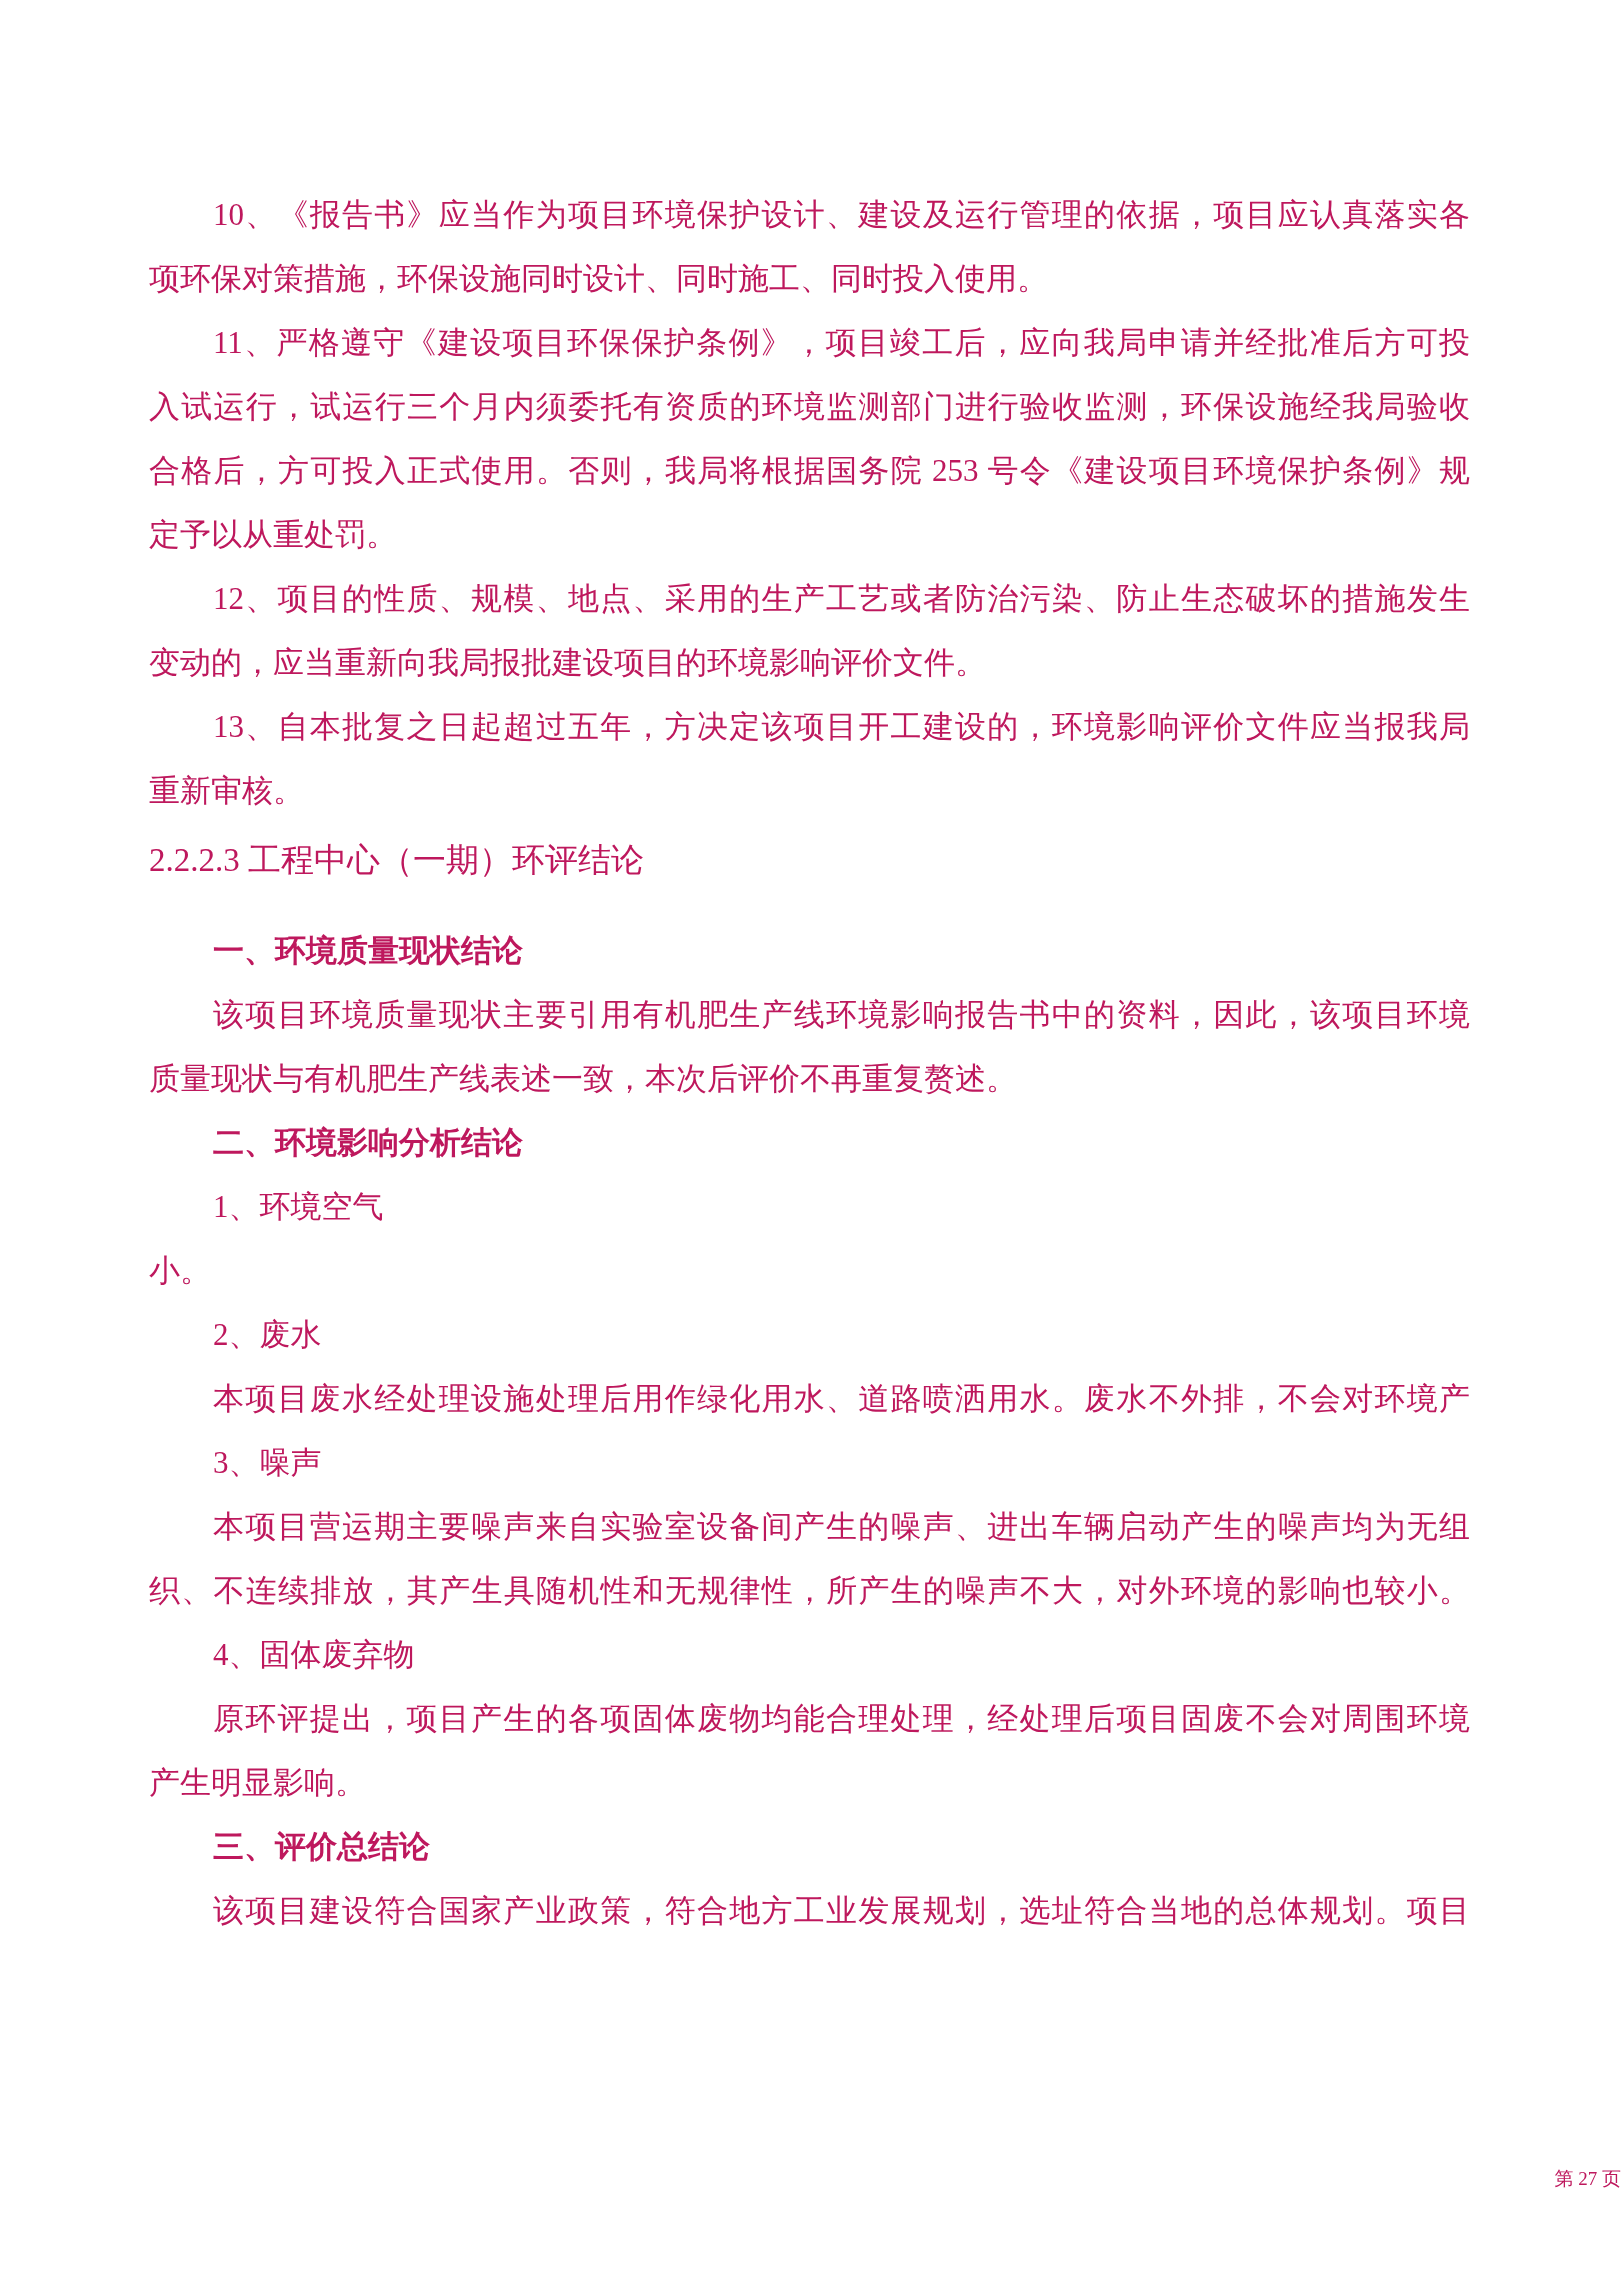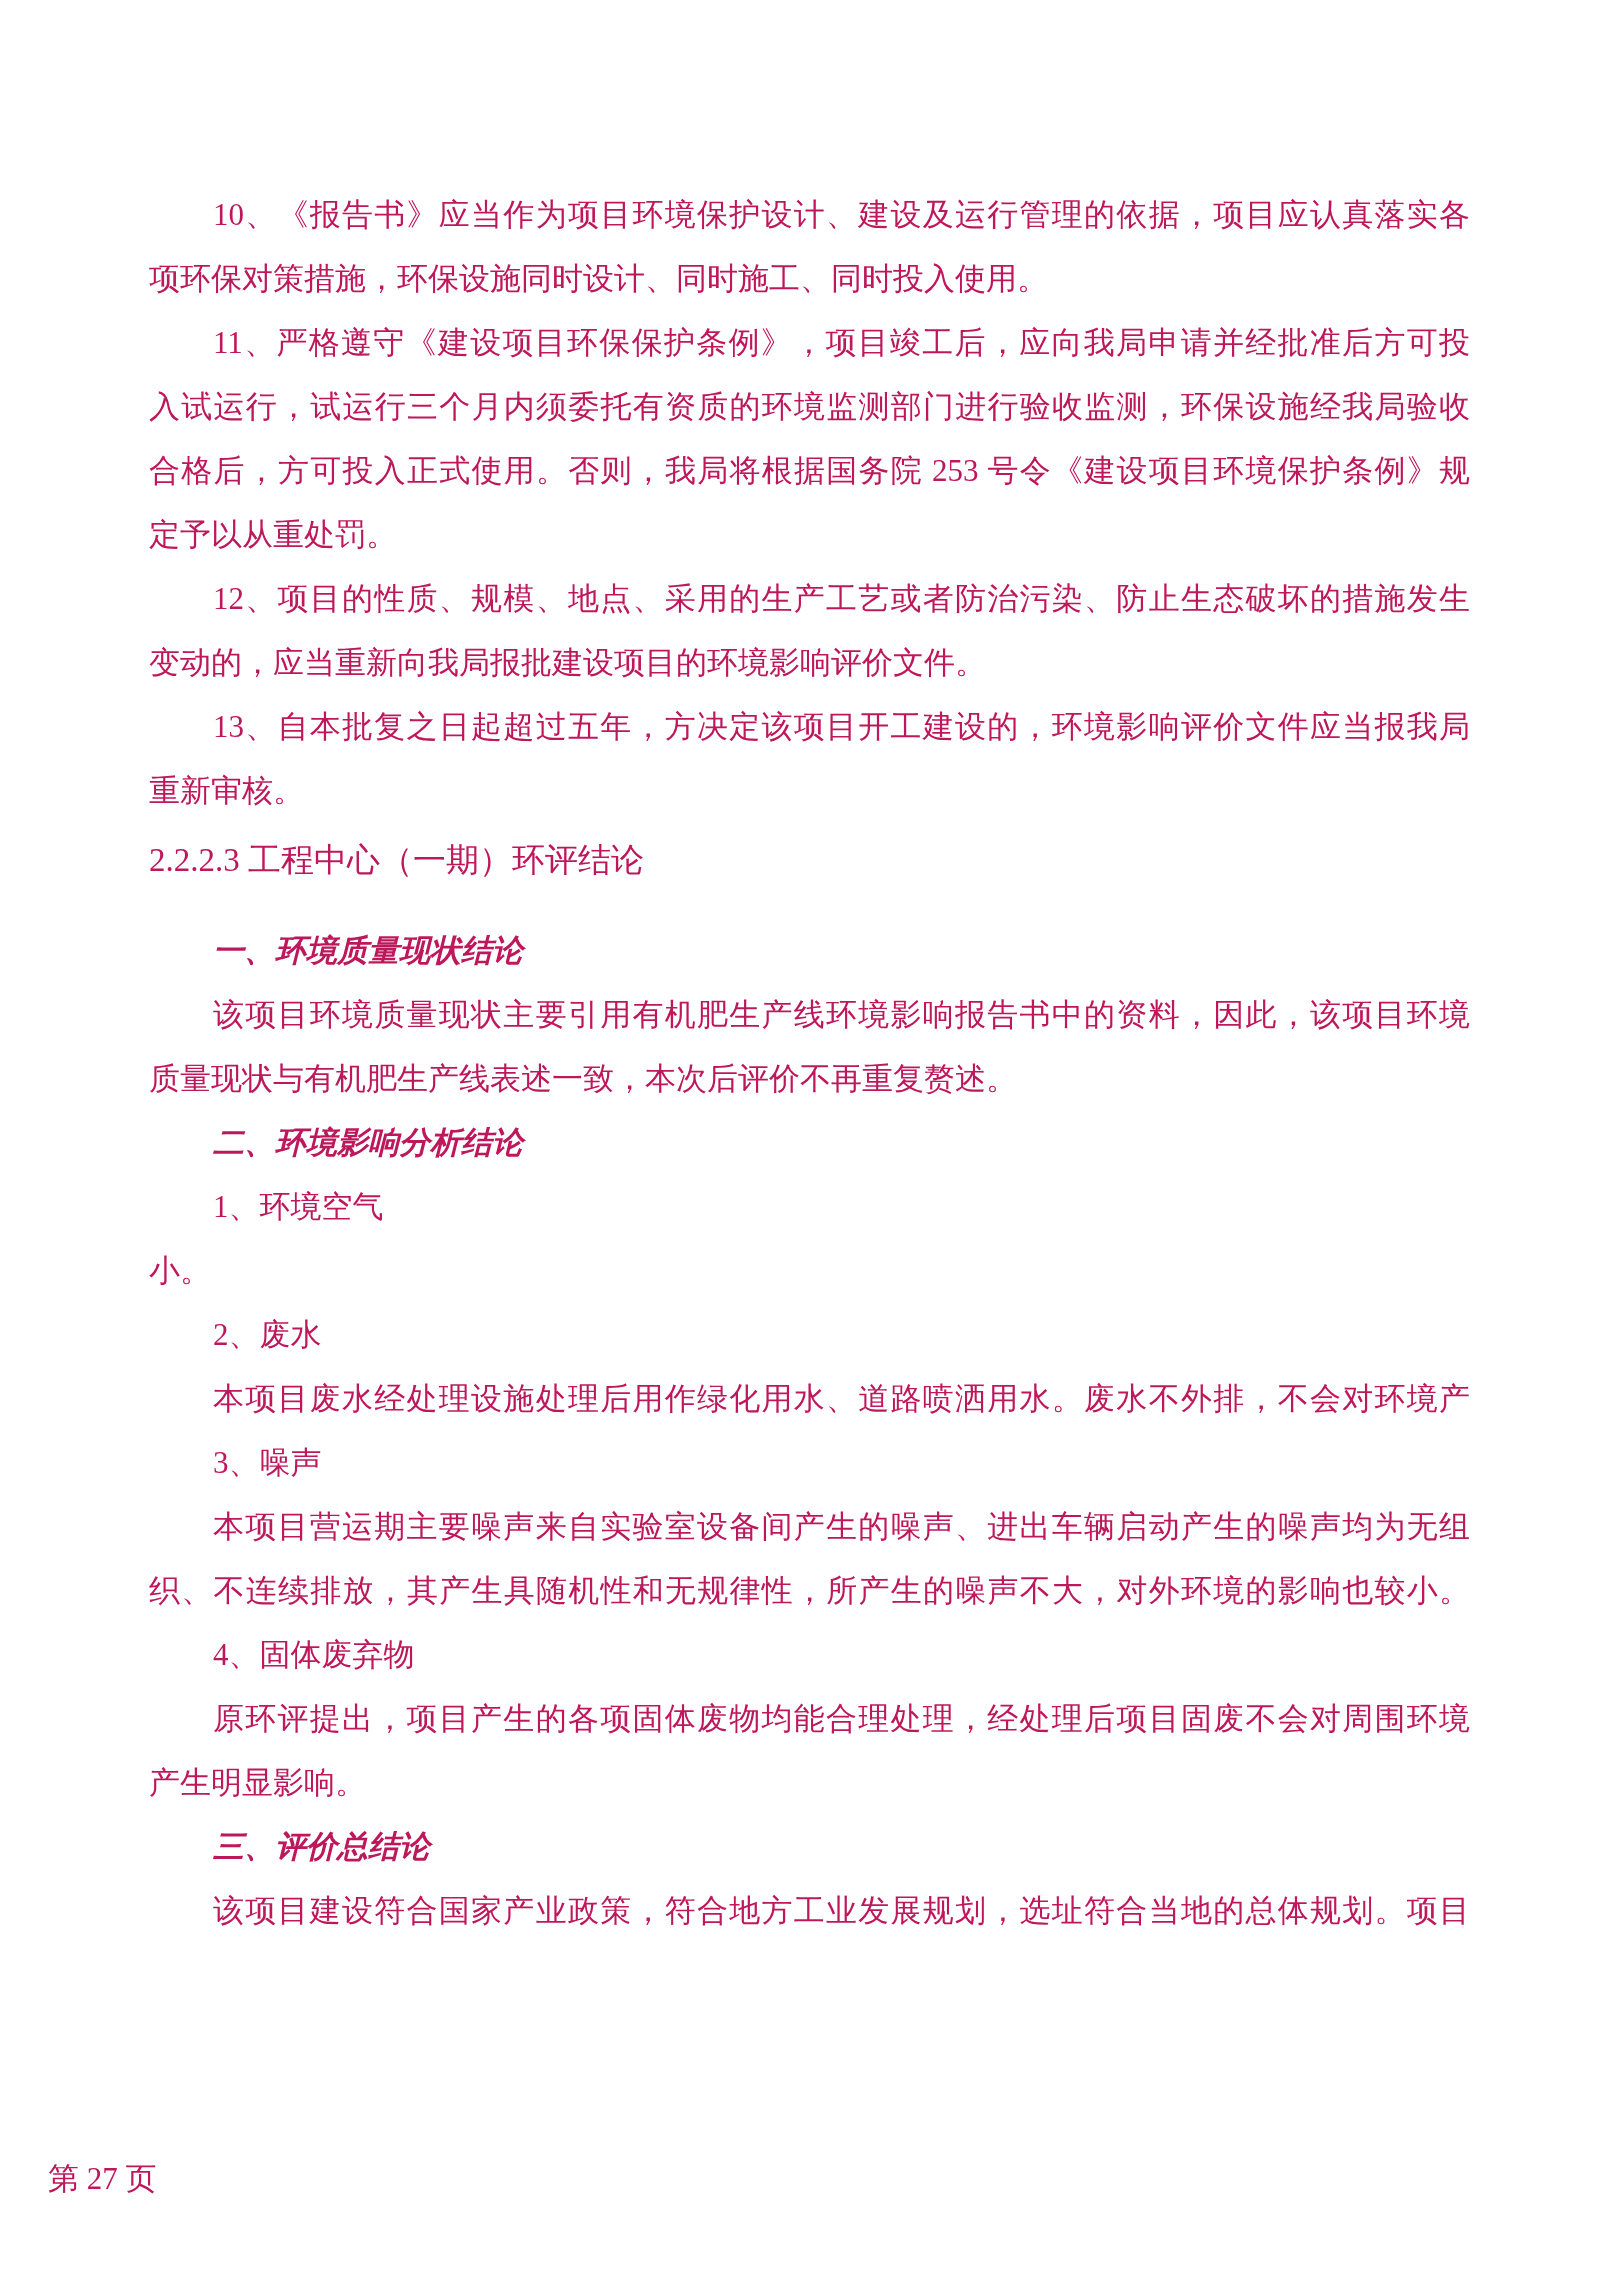--- a/index.html
+++ b/index.html
@@ -37,29 +37,28 @@
     -moz-text-align-last: justify;
   }
   .line.h-section {
     font-size: 33px;
     font-weight: normal;
     margin-top: 4.9px;
     margin-bottom: 27.4px;
   }
   .line.h-sub {
     font-weight: bold;
-    font-style: italic;
   }
   .footer {
     position: absolute;
     top: 2147px;
     left: 0;
     width: 100%;
-    text-align: left;
-    font-size: 31px;
+    text-align: right;
+    font-size: 19px;
     line-height: 64px;
     padding-left: 48px;
     box-sizing: border-box;
   }
 </style>
 </head>
 <body>
 
 <div class="page">
   <div class="content" id="doc-content">

